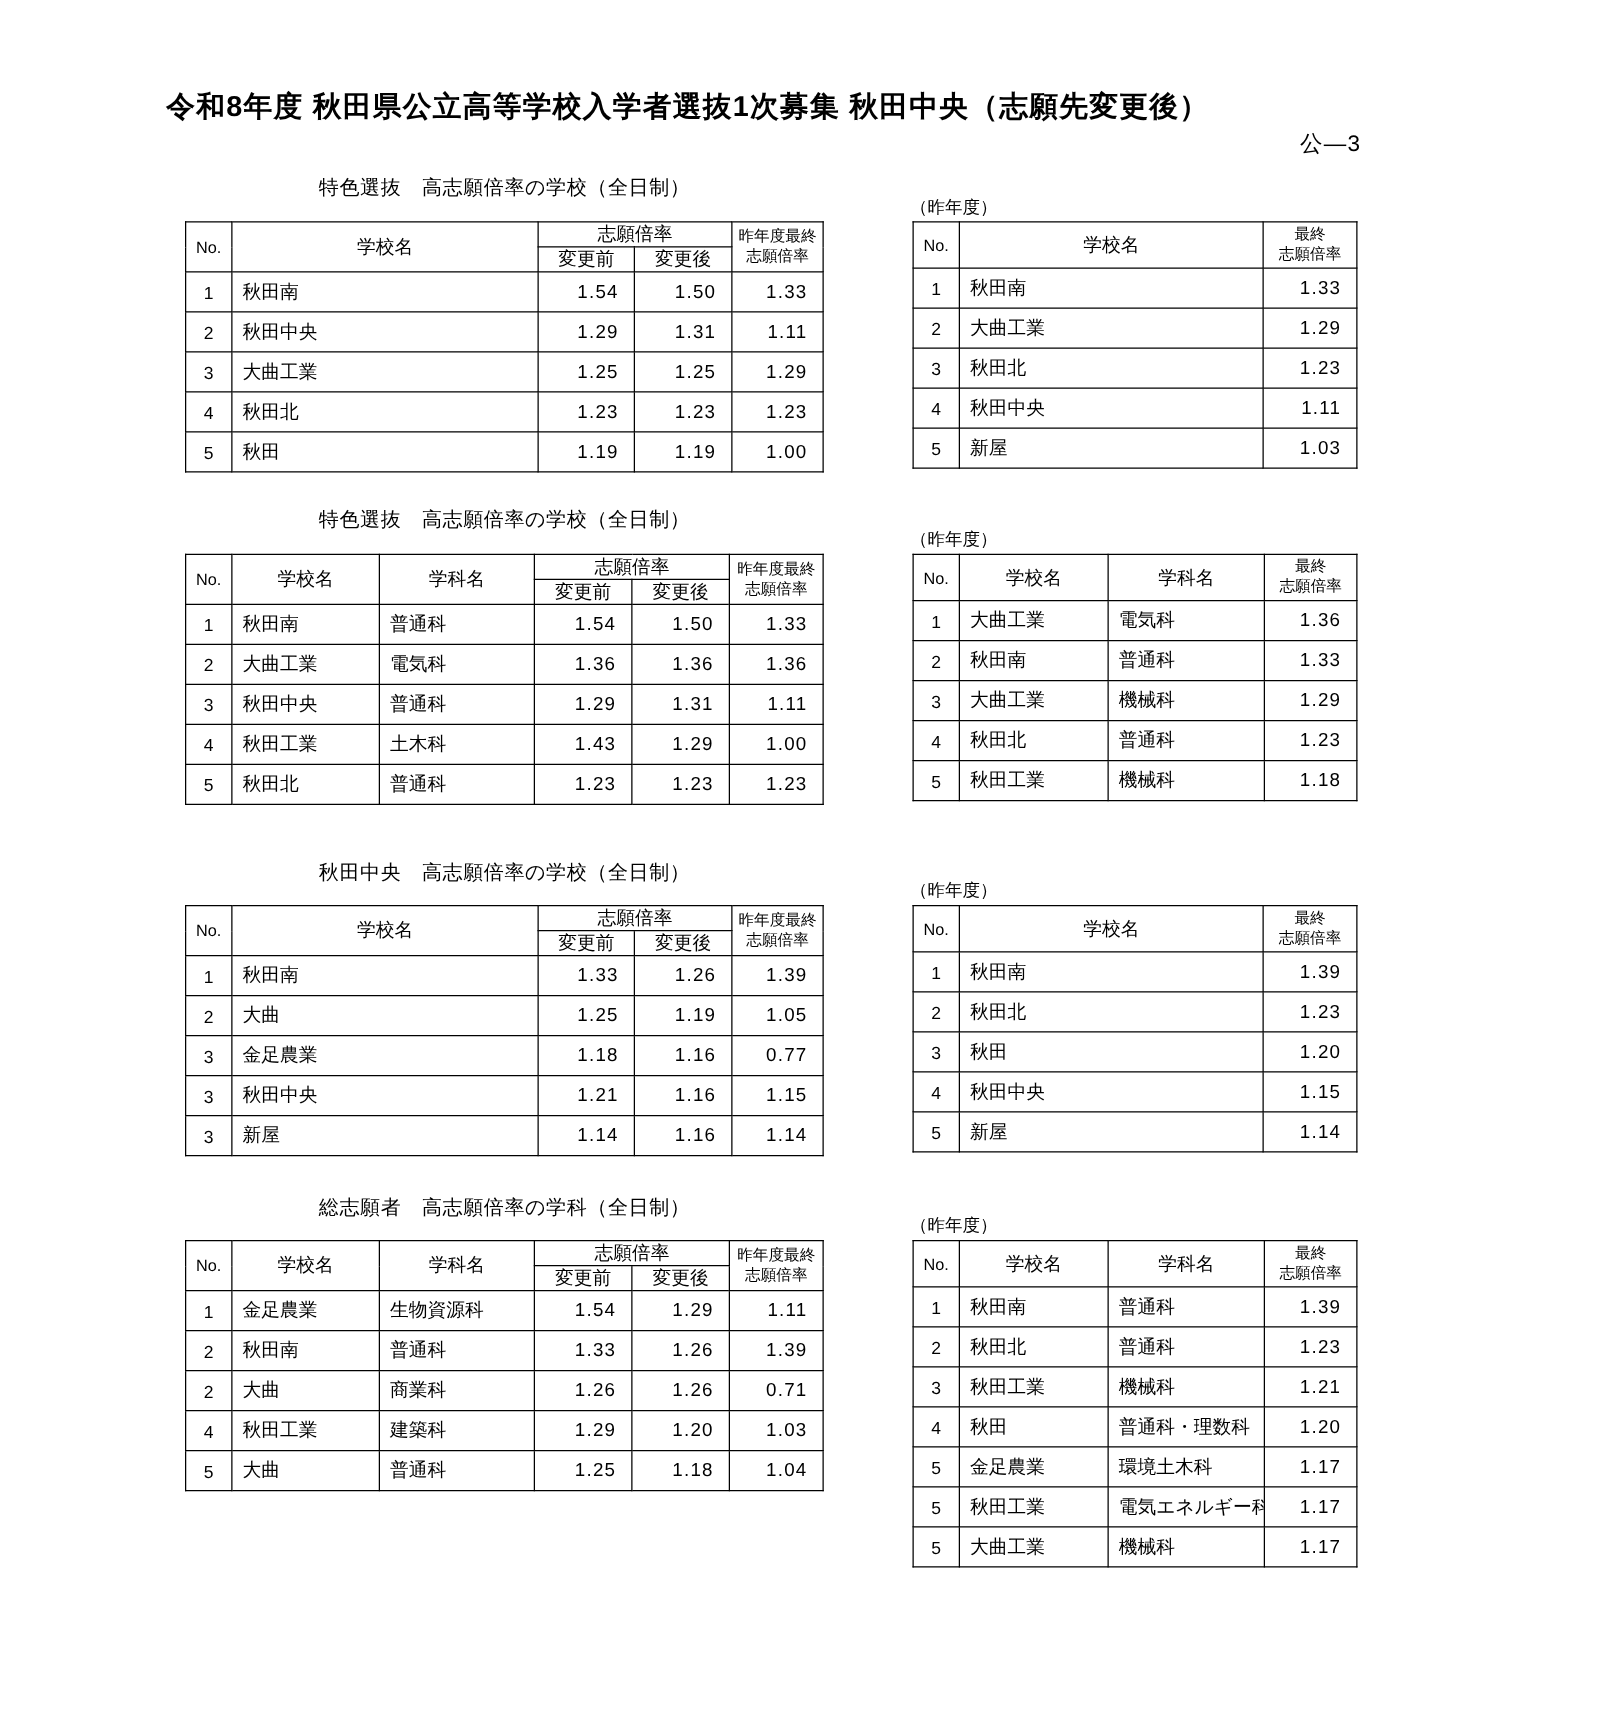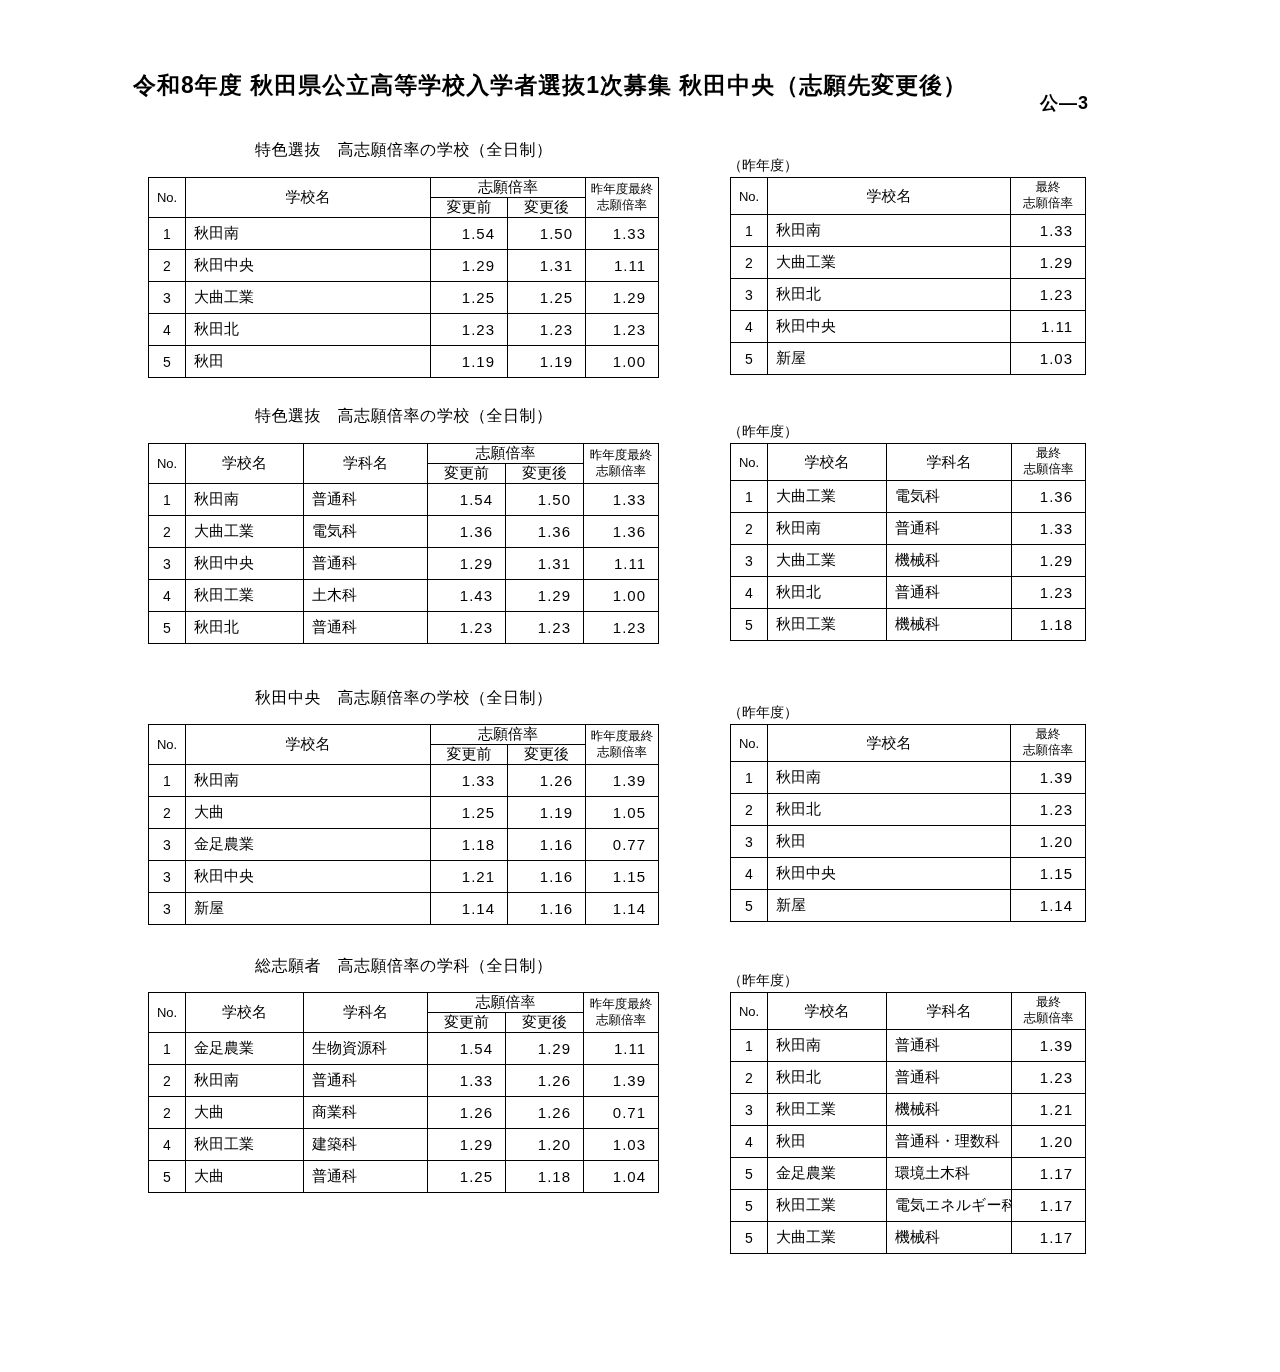--- a/index.html
+++ b/index.html
@@ -9,22 +9,22 @@
     font-family:"Liberation Sans","DejaVu Sans",sans-serif;
     position:relative;
   }
   .abs { position:absolute; }
   .doc-title {
     left:133px; top:70px;
     font-size:23px; font-weight:bold; letter-spacing:1px;
     white-space:nowrap;
   }
   .page-num {
-    left:1040px; top:91px;
-    font-size:18px; font-weight:bold; letter-spacing:1px;
+    left:1040px; top:103px;
+    font-size:18px; font-weight:normal; letter-spacing:1px;
   }
   .caption {
     left:255px;
     font-size:16px; font-weight:normal; letter-spacing:0.5px;
     white-space:nowrap;
   }
   .prev-label {
     left:728px;
     font-size:14px; font-weight:normal;
     white-space:nowrap;

